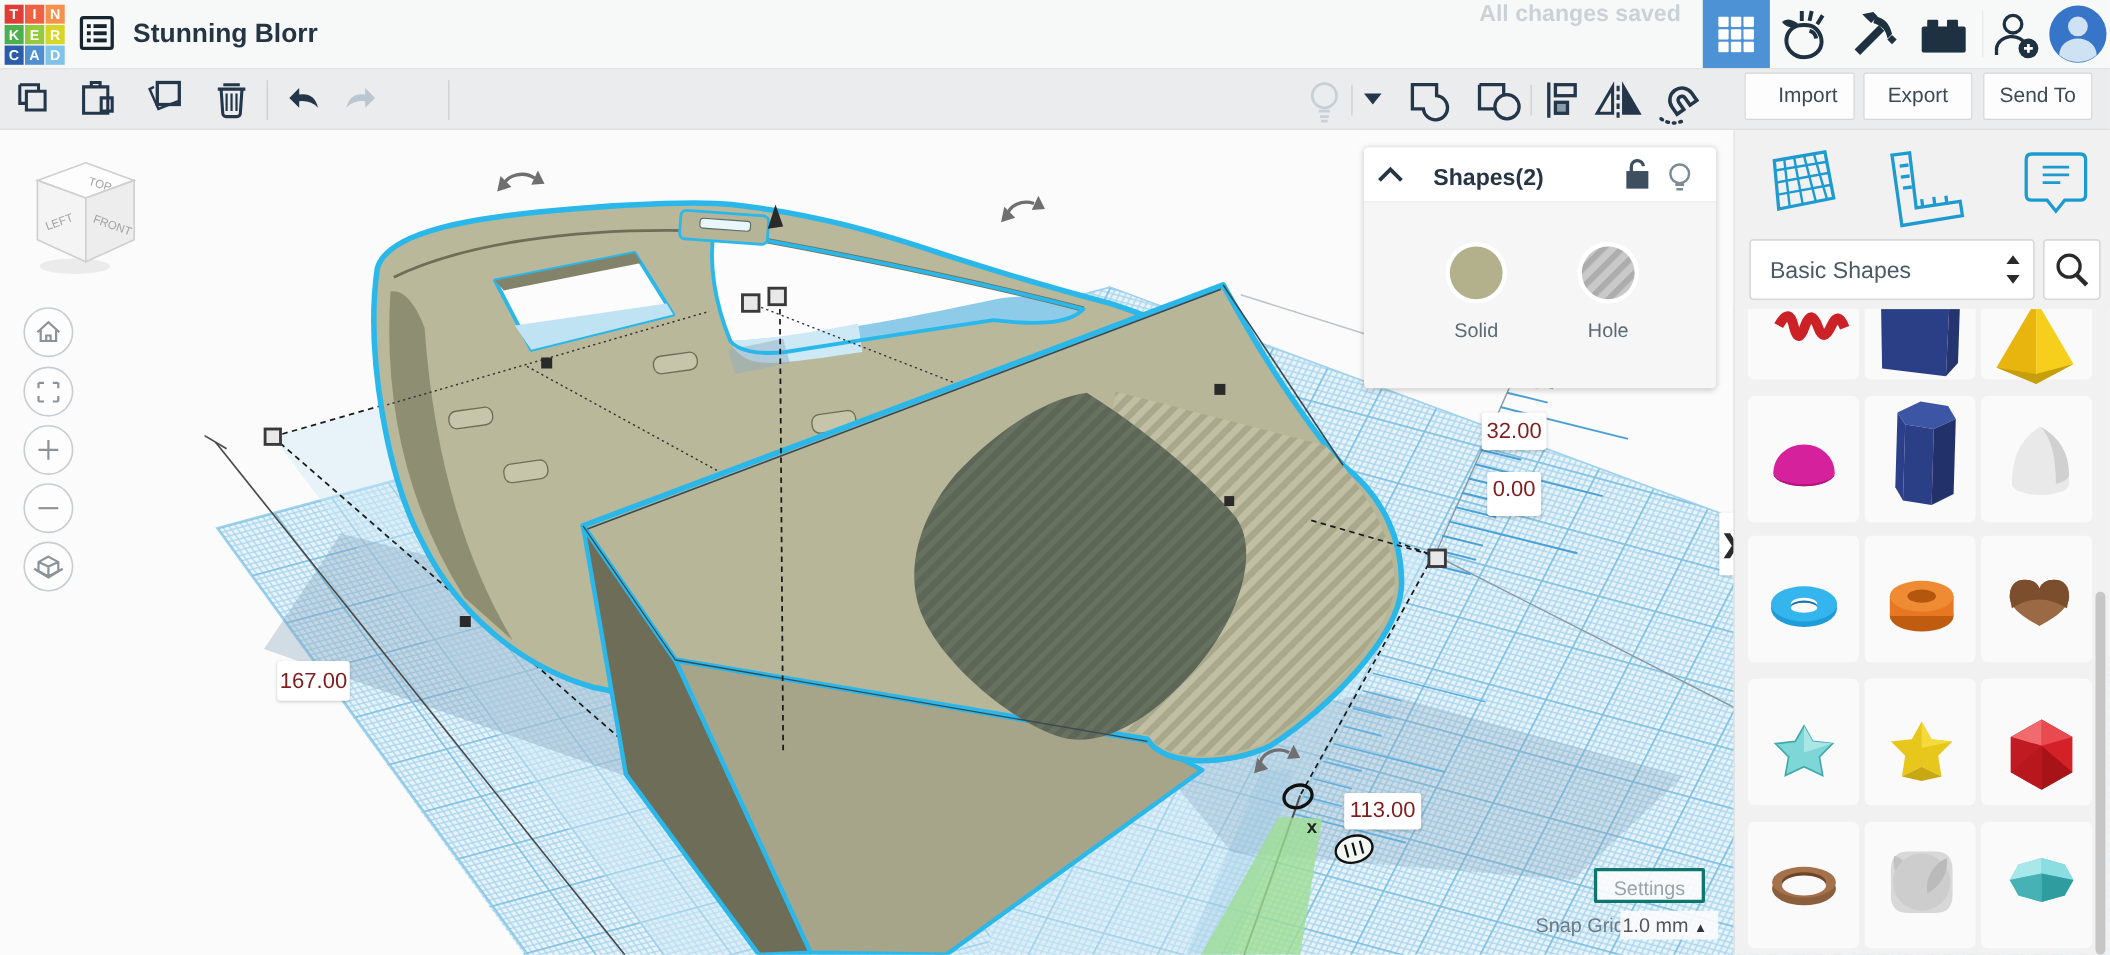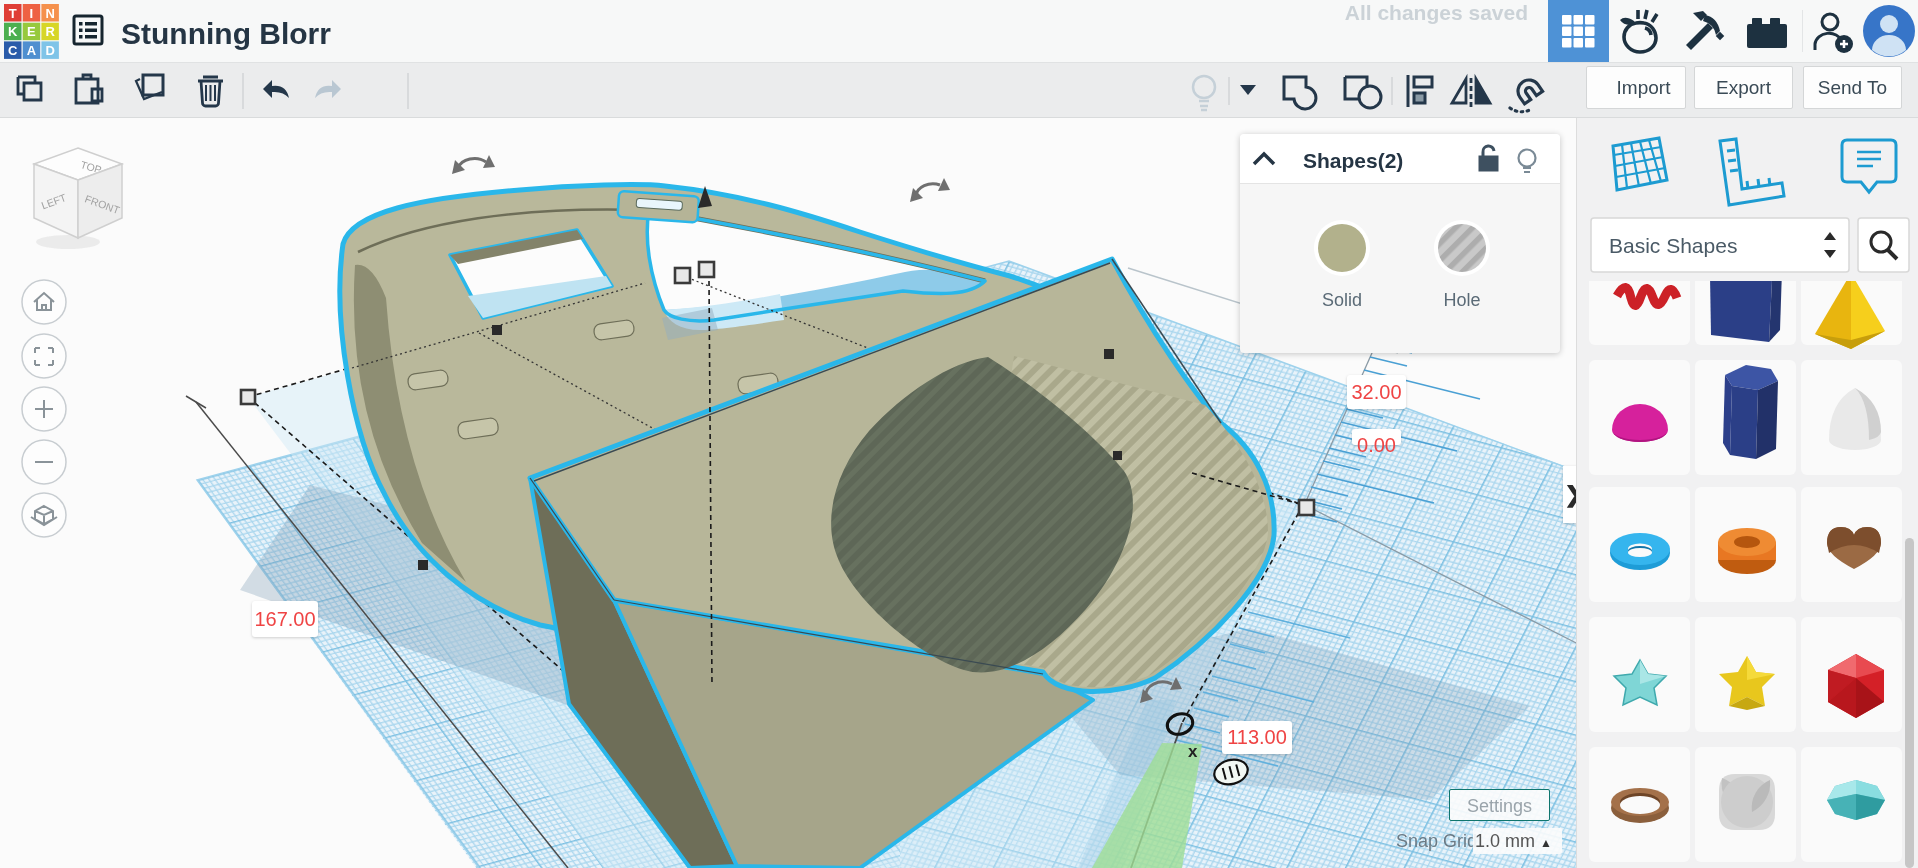--- a/index.html
+++ b/index.html
@@ -5,21 +5,21 @@
   * { margin:0; padding:0; box-sizing:border-box; }
   html,body { width:1918px; height:868px; overflow:hidden; font-family:"Liberation Sans",sans-serif; background:#fbfbfb; }
   .abs { position:absolute; }
   #header { position:absolute; left:0; top:0; width:1918px; height:62px; background:#f7f8f8; z-index:30; }
   #toolbar { position:absolute; left:0; top:62px; width:1918px; height:56px; background:#ebeced; border-top:1px solid #e0e2e3; border-bottom:1px solid #d9dbdc; z-index:30; }
   #toolbar .btnlike { position:absolute; top:3px; height:43px; background:#fdfdfd; border:1px solid #d4d6d7; border-radius:2px; color:#3a4a56; font-size:19px; text-align:center; line-height:41px; }
   #sidebar { position:absolute; left:1576px; top:118px; width:342px; height:750px; background:#f1f1f2; border-left:1px solid #ddd; z-index:20; }
   .tile { position:absolute; width:101px; height:115px; background:#fafafa; border-radius:6px; }
   #searchrow { position:absolute; left:0; top:0; width:342px; height:163px; background:#f1f1f2; }
   .vsep { position:absolute; top:14px; width:1px; height:28px; background:#d2d5d6; }
-  .label3d { position:absolute; background:#fff; border-radius:3px; box-shadow:0 1px 3px rgba(0,0,0,0.18); color:#ef4444; font-size:20px; text-align:center; z-index:15; }
+  .label3d { position:absolute; background:#fff; border-radius:3px; box-shadow:0 1px 3px rgba(0,0,0,0.18); color:#7f1d1d; font-size:20px; text-align:center; z-index:15; }
   #shapespanel { position:absolute; left:1240px; top:134px; width:320px; height:219px; background:#f6f6f6; border-radius:4px; box-shadow:0 1px 6px rgba(0,0,0,0.22); z-index:16; }
   #shapespanel .phead { position:absolute; left:0; top:0; width:320px; height:50px; background:#fff; border-bottom:1px solid #e4e4e4; border-radius:4px 4px 0 0; }
 </style>
 </head>
 <body>
 
 <svg id="scene" class="abs" style="left:0;top:0;z-index:5" width="1918" height="868" viewBox="0 0 1918 868">
   <defs>
     <pattern id="grid" width="10" height="10" patternUnits="userSpaceOnUse" patternTransform="matrix(5.16,-1.39,3.12,4.29,197,480)">
       <rect width="10" height="10" fill="#e9f3fa"></rect>
@@ -238,27 +238,27 @@
   <g stroke="#8a9399" stroke-width="2" fill="none">
     <path d="M 34,184 L 44,175 L 54,184 M 37,182 V 192 H 51 V 182 M 42,192 V 187 H 46 V 192"></path>
     <path d="M 35,230 h 5 M 35,230 v 5 M 53,230 h -5 M 53,230 v 5 M 35,247 h 5 M 35,247 v -5 M 53,247 h -5 M 53,247 v -5"></path>
     <path d="M 35,291 H 53 M 44,282 V 300"></path>
     <path d="M 35,344 H 53"></path>
     <path d="M 44,388 L 53,393 L 53,401 L 44,406 L 35,401 L 35,393 Z M 35,393 L 44,397 L 53,393 M 44,397 V 406 M 31,399 L 44,407 L 57,399"></path>
   </g>
 </svg>
 
 <div class="label3d" style="left:1347px;top:375px;width:59px;height:34px;line-height:34px;">32.00</div>
-<div class="label3d" style="left:1352px;top:429px;width:49px;height:16px;line-height:32px;">0.00</div>
+<div class="label3d" style="left:1352px;top:429px;width:49px;height:40px;line-height:32px;">0.00</div>
 <div class="label3d" style="left:252px;top:601px;width:66px;height:36px;line-height:36px;">167.00</div>
 <div class="label3d" style="left:1222px;top:721px;width:70px;height:33px;line-height:33px;">113.00</div>
 
 <div class="abs" style="left:1563px;top:466px;width:21px;height:57px;background:#fff;box-shadow:0 1px 3px rgba(0,0,0,0.2);z-index:18;color:#2a2a2a;font-size:22px;font-weight:bold;text-align:center;line-height:57px;">❯</div>
 
-<div class="abs" style="left:1449px;top:789px;width:101px;height:32px;background:rgba(252,252,252,0.9);border:1px solid #0f766e;border-radius:2px;color:#9aa4ab;font-size:18px;text-align:center;line-height:32px;z-index:15;">Settings</div>
+<div class="abs" style="left:1449px;top:789px;width:101px;height:32px;background:rgba(252,252,252,0.9);border:3px solid #0f766e;border-radius:2px;color:#9aa4ab;font-size:18px;text-align:center;line-height:32px;z-index:15;">Settings</div>
 <div class="abs" style="left:1396px;top:831px;color:#6b7a85;font-size:18px;z-index:15;">Snap Grid</div>
 <div class="abs" style="left:1473px;top:828px;width:89px;height:26px;background:rgba(252,252,252,0.9);border-radius:2px;color:#555;font-size:18px;text-align:left;padding-left:2px;line-height:26px;z-index:15;">1.0 mm <span style="font-size:12px;color:#333;">▲</span></div>
 
 <div id="shapespanel">
   <div class="phead"></div>
   <svg class="abs" style="left:0;top:0" width="320" height="219" viewBox="0 0 320 219">
     <path d="M 14,30 L 24,20 L 34,30" fill="none" stroke="#253544" stroke-width="3.5"></path>
     <text x="63" y="34" font-size="21" font-weight="bold" fill="#253544" font-family="Liberation Sans">Shapes(2)</text>
 
     <g stroke="#3e5060" fill="none" stroke-width="3">
@@ -442,21 +442,21 @@
     <rect x="2" y="2" width="28" height="28" rx="2" fill="none" stroke="#16252f" stroke-width="3"></rect>
     <g fill="#16252f">
       <rect x="7" y="8" width="3.5" height="3.5"></rect>
         <rect x="13" y="8" width="12" height="3.5"></rect>
       <rect x="7" y="14.5" width="3.5" height="3.5"></rect>
         <rect x="13" y="14.5" width="12" height="3.5"></rect>
       <rect x="7" y="21" width="3.5" height="3.5"></rect>
         <rect x="13" y="21" width="12" height="3.5"></rect>
     </g>
   </svg>
-  <div class="abs" style="left:121px;top:17px;font-size:30px;font-weight:bold;color:#253544;">Stunning Blorr</div>
+  <div class="abs" style="left:121px;top:17px;font-size:24px;font-weight:bold;color:#253544;">Stunning Blorr</div>
   <div class="abs" style="right:390px;top:1px;font-size:21px;font-weight:bold;color:#cbd2d7;">All changes saved</div>
 
   <div class="abs" style="left:1548px;top:0;width:61px;height:62px;background:#4e92d6;"></div>
   <svg class="abs" style="left:1562px;top:15px" width="33" height="33" viewBox="0 0 33 33">
     <g fill="#fff">
       <rect x="0" y="0" width="9.5" height="9.5" rx="1"></rect>
         <rect x="11.5" y="0" width="9.5" height="9.5" rx="1"></rect>
         <rect x="23" y="0" width="9.5" height="9.5" rx="1"></rect>
       <rect x="0" y="11.5" width="9.5" height="9.5" rx="1"></rect>
         <rect x="11.5" y="11.5" width="9.5" height="9.5" rx="1"></rect>

